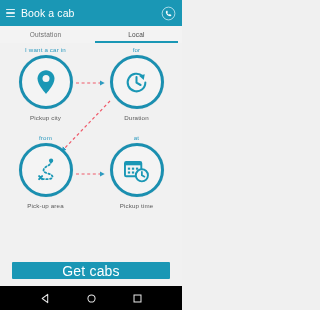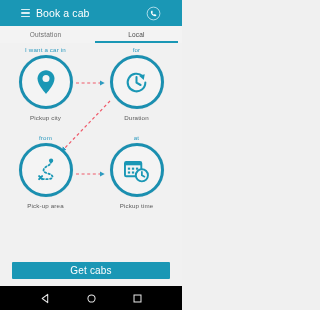--- a/index.html
+++ b/index.html
@@ -8,21 +8,21 @@
     background:#f0f0f0;
     font-family:"Liberation Sans", sans-serif;
     overflow:hidden;
   }
   .phone { position:relative; width:182px; height:310px; background:#f1f1f1; }
 
   
   .appbar {
     position:absolute; left:0; top:0; width:182px; height:26px;
     background:#1a97b5;
-    display:flex; align-items:center; padding:0 21px;
+    display:flex; align-items:center; padding:0 6px;
   }
   .hamburger { width:9px; height:8px; display:flex; flex-direction:column;
                justify-content:space-between; flex:0 0 auto; }
   .hamburger i { display:block; height:1.2px; background:#d8eef4; border-radius:1px; }
   .appbar-title {
     color:#ffffff; font-size:10.5px; margin-left:6px; letter-spacing:.1px;
     white-space:nowrap; font-weight:400;
   }
   .call-btn { margin-left:auto; width:15px; height:15px; flex:0 0 auto; }
   .call-btn svg { display:block; }
@@ -72,21 +72,21 @@
   .circle svg { display:block; }
   .sub {
     margin-top:5px; font-size:6.2px; color:#5a5a5a; letter-spacing:.15px;
     white-space:nowrap;
   }
 
   
   .cta {
     position:absolute; left:12px; top:262px; width:158px; height:17px;
     background:#1a97b5; color:#ffffff; border:none; border-radius:1px;
-    font-size:10px; font-family:"Liberation Sans", sans-serif;
+    font-size:14px; font-family:"Liberation Sans", sans-serif;
     letter-spacing:.2px; cursor:pointer;
     display:flex; align-items:center; justify-content:center;
   }
 
   
   .navbar {
     position:absolute; left:0; bottom:0; width:182px; height:24px;
     background:#000000; display:flex; align-items:center;
     justify-content:space-around; padding:0 22px;
   }

